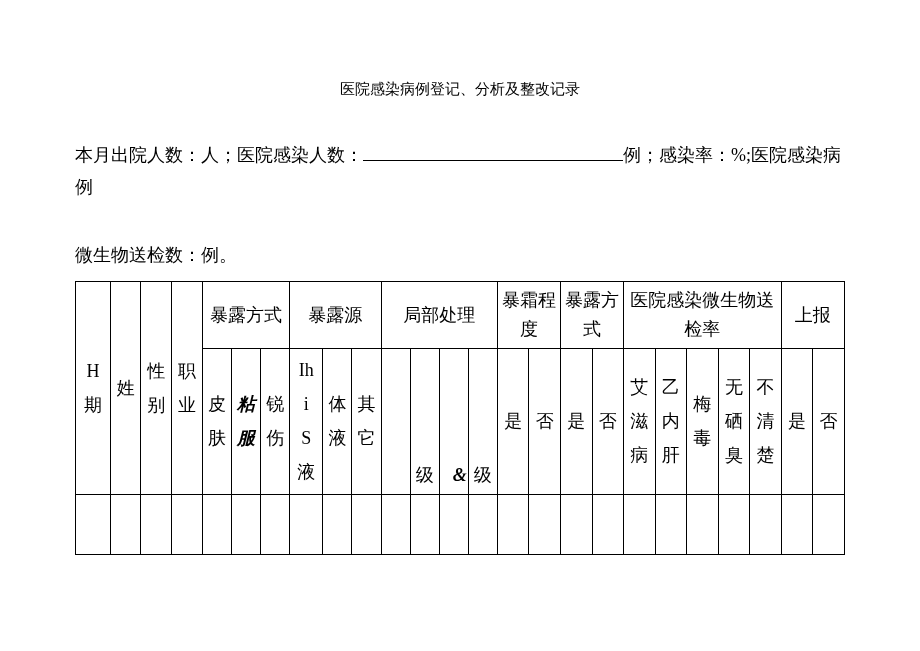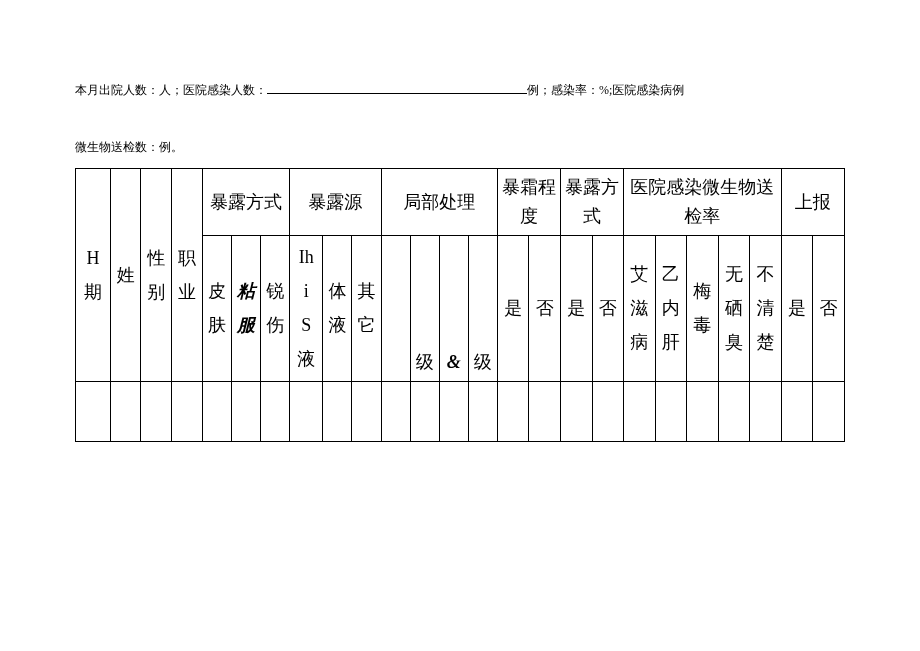--- a/index.html
+++ b/index.html
@@ -19,21 +19,21 @@
     .page {
       padding: 80px 75px 0 75px;
     }
     .title {
       text-align: center;
       font-size: 15px;
       font-weight: normal;
       margin-bottom: 40px;
     }
     .line {
-      font-size: 12px;
+      font-size: 18px;
       margin-bottom: 35px;
       line-height: 1.8;
     }
     .underline {
       display: inline-block;
       border-bottom: 1px solid #000;
       min-width: 260px;
       height: 1em;
       vertical-align: baseline;
     }
@@ -60,39 +60,41 @@
       writing-mode: horizontal-tb;
       word-break: break-all;
       white-space: normal;
       width: 1em;
       margin: 0 auto;
       line-height: 1.9;
     }
     .italic {
       font-style: italic;
       font-weight: bold;
+      text-align: right;
     }
     .data-row td {
       height: 60px;
     }
     .group-header td {
       height: 30px;
     }
     .col-detail td {
       height: 100px;
     }
     .tbl-wrap {
       margin-top: 3px;
     }
   </style>
 </head>
 <body>
 
 <div class="page">
 
+  <div class="title">医院感染病例登记、分析及整改记录</div>
 
   <div class="line">
     <span>本月出院人数：人；医院感染人数：</span><span class="underline"></span><span>例；感染率：%;医院感染病例</span>
   </div>
 
   <div class="line line-row">
     <span>微生物送检数：例。</span>
   </div>
 
   <div class="tbl-wrap">

